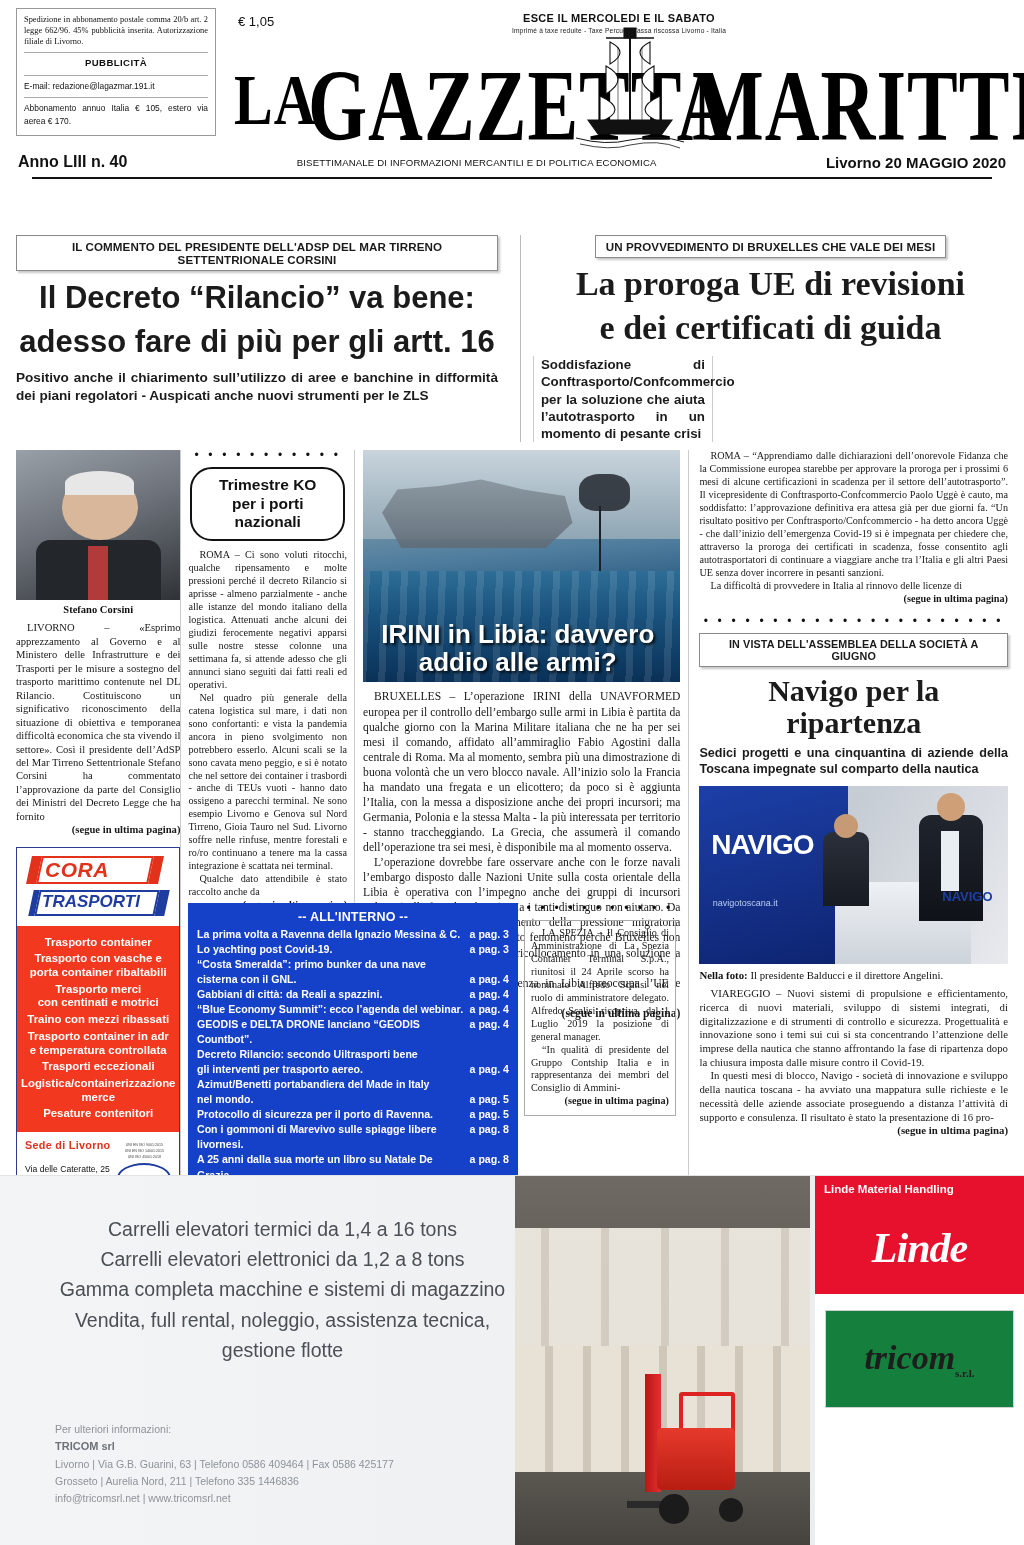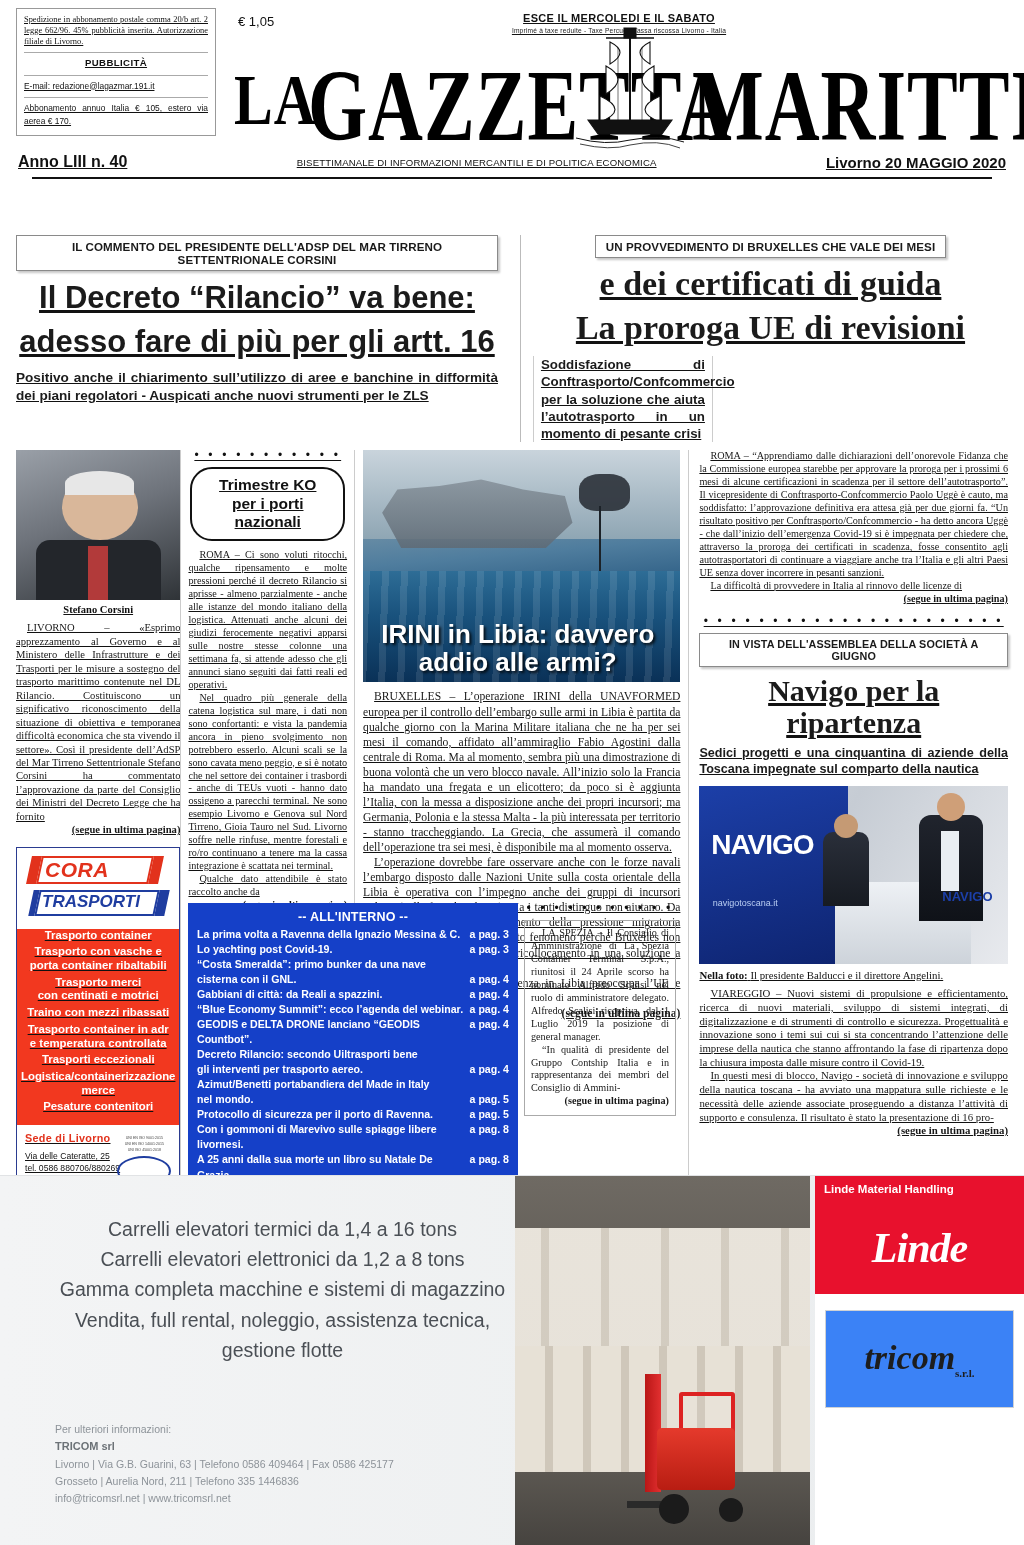--- a/index.html
+++ b/index.html
@@ -4,21 +4,21 @@
 <style>
   * { box-sizing: border-box; }
   html, body { margin:0; padding:0; }
   body {
     width:1024px; height:1545px;
     background:#ffffff;
     font-family:"Liberation Serif", serif;
     color:#111;
     overflow:hidden;
   }
-  .page { position:relative; width:1024px; height:1545px; background:#fff;text-decoration:underline; }
+  .page { position:relative; width:1024px; height:1545px; background:#fff; }
 
   
   .masthead { position:relative; padding:8px 16px 0 16px; height:225px; }
   .mh-grid { display:flex; align-items:flex-start; }
 
   .imprint {
     width:200px; border:1px solid #999; padding:6px 7px 7px 7px;
     font-size:8.2px; line-height:1.28; background:#fff;
   }
   .imprint p { margin:0 0 1px 0; }
@@ -142,25 +142,25 @@
     font-family:"Liberation Sans",sans-serif; font-weight:bold; font-size:10.6px;
     line-height:1.42; gap:6px; }
   .idx-row .t { flex:1; }
   .idx-row .p { white-space:nowrap; }
 
   
   .cora { border:1px solid #2a3b90; width:100%; }
   .cora-logo { background:#fff; padding:8px 6px 9px 6px; position:relative; height:78px; }
   .cora-list { background:#f2381f; color:#fff; text-align:center;
     font-family:"Liberation Sans",sans-serif; font-weight:bold; font-size:11.4px;
-    line-height:1.2; padding:0 4px 8px 4px; }
+    line-height:1.2; padding:7px 4px 8px 4px; }
   .cora-list div { margin:3px 0; }
   .cora-info { background:#fff; padding:7px 8px 6px 8px; position:relative; }
   .cora-h { color:#e2321c; font-family:"Liberation Sans",sans-serif; font-weight:bold;
-    font-size:10.8px; letter-spacing:.3px; margin-bottom:6px; }
+    font-size:10.8px; letter-spacing:.3px; margin-bottom:12px; }
   .cora-info p { margin:0; font-family:"Liberation Sans",sans-serif; font-size:8.6px;
     line-height:1.45; color:#111; }
   .cora-web { background:#1f3da0; color:#fff; text-align:center; padding:5px 4px 6px 4px;
     font-family:"Liberation Sans",sans-serif; font-weight:bold; font-size:9.4px; line-height:1.4; }
   .cert { position:absolute; right:7px; top:10px; width:56px; text-align:center; }
   .cert-oval { width:54px; height:30px; border:2px solid #1f3da0; border-radius:50%;
     margin:3px auto 2px auto; position:relative; }
   .cert-oval::after { content:"CERTIQUALITY"; position:absolute; left:0; right:0; bottom:3px;
     font-family:"Liberation Sans",sans-serif; font-size:4.4px; color:#1f3da0; letter-spacing:.2px;}
   .cert-lines { font-size:3.6px; color:#444; line-height:1.7; font-family:"Liberation Sans",sans-serif;}
@@ -224,21 +224,21 @@
     background:#1b1b1b; border-radius:50%; }
   .truck .fork { position:absolute; left:0; bottom:16px; width:34px; height:7px; background:#2a2a2a;}
   .ba-right { position:absolute; left:815px; top:0; width:209px; height:370px; background:#fff; }
   .linde-hdr { background:#e8112d; color:#fff; font-family:"Liberation Sans",sans-serif;
     font-weight:bold; font-size:11.5px; padding:7px 9px; }
   .linde-box { background:#e8112d; height:92px; position:relative; }
   .linde-word { position:absolute; left:0; right:0; top:50%; transform:translateY(-50%);
     text-align:center; color:#fff; font-family:"Liberation Serif",serif;
     font-style:italic; font-weight:bold; font-size:42px; letter-spacing:-1px; }
   .tricom-box { border:1px solid #cfd2d5; margin:16px 10px 0 10px; height:98px;
-    position:relative; background:#3b82f6; }
+    position:relative; background:#15803d; }
   .tricom-word { position:absolute; left:0; right:0; top:50%; transform:translateY(-50%);
     text-align:center; font-family:"Liberation Serif",serif; font-weight:bold;
     font-style:italic; font-size:34px; color:#1d1d1d; }
   .tricom-word sub { font-size:11px; font-style:normal; font-weight:bold; }
 </style>
 </head>
 <body>
 
 <div class="page">
 
@@ -305,22 +305,22 @@
       </div>
       <div class="hl-sans">Il Decreto “Rilancio” va bene:</div>
       <div class="hl-sans">adesso fare di più per gli artt. 16</div>
       <div class="sub-sans">Positivo anche il chiarimento sull’utilizzo di aree e banchine in difformità dei piani regolatori - Auspicati anche nuovi strumenti per le ZLS</div>
     </div>
 
     <div class="top-right">
       <div style="text-align:center">
         <span class="kicker">UN PROVVEDIMENTO DI BRUXELLES CHE VALE DEI MESI</span>
       </div>
+      <div class="hl-serif">La proroga UE di revisioni</div>
       <div class="hl-serif">e dei certificati di guida</div>
-      <div class="hl-serif">La proroga UE di revisioni</div>
       <div class="sub-sans c2">Soddisfazione di Conftrasporto/Confcommercio per la soluzione che aiuta l’autotrasporto in un momento di pesante crisi</div>
     </div>
   </div>
 
   <div class="main">
 
     <div class="col c1">
       <div class="photo" style="width:100%;height:150px">
         <div style="position:absolute;inset:0;background:linear-gradient(160deg,#9aa0a8 0%,#6e737b 45%,#2f3337 100%)"></div>
         <div style="position:absolute;left:28%;top:16%;width:46%;height:44%;border-radius:50%;background:#d9b79a"></div>

